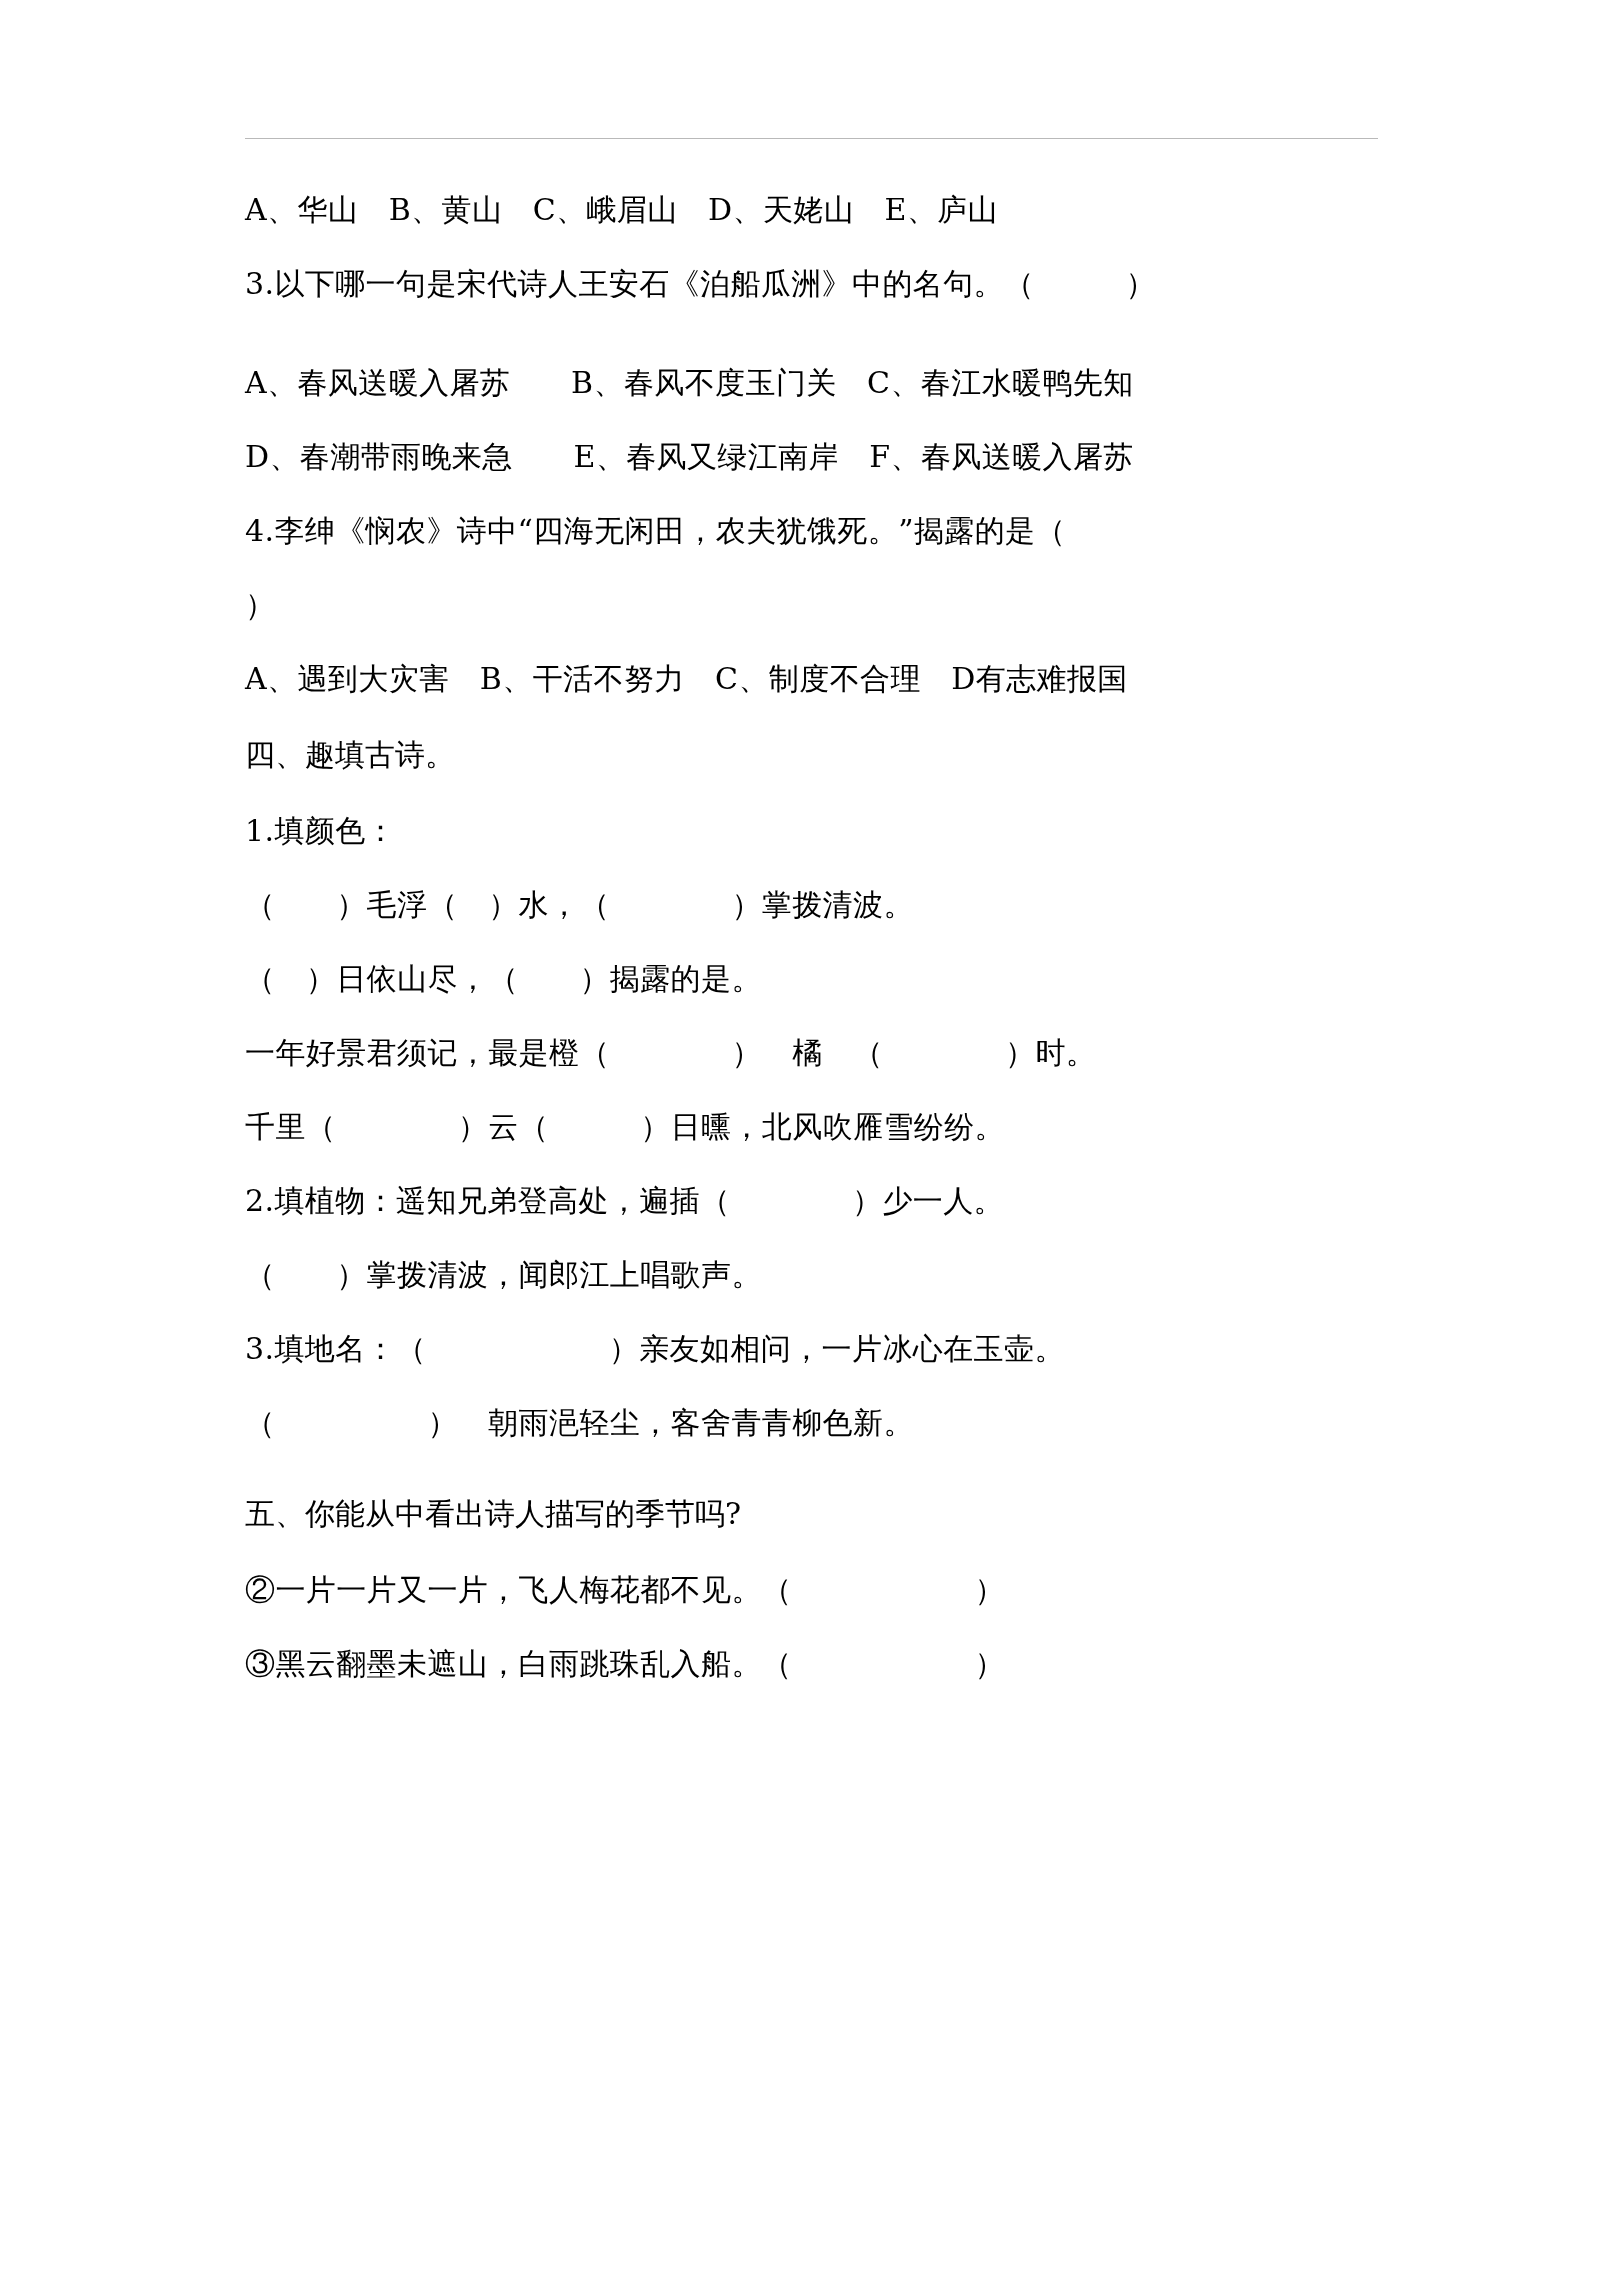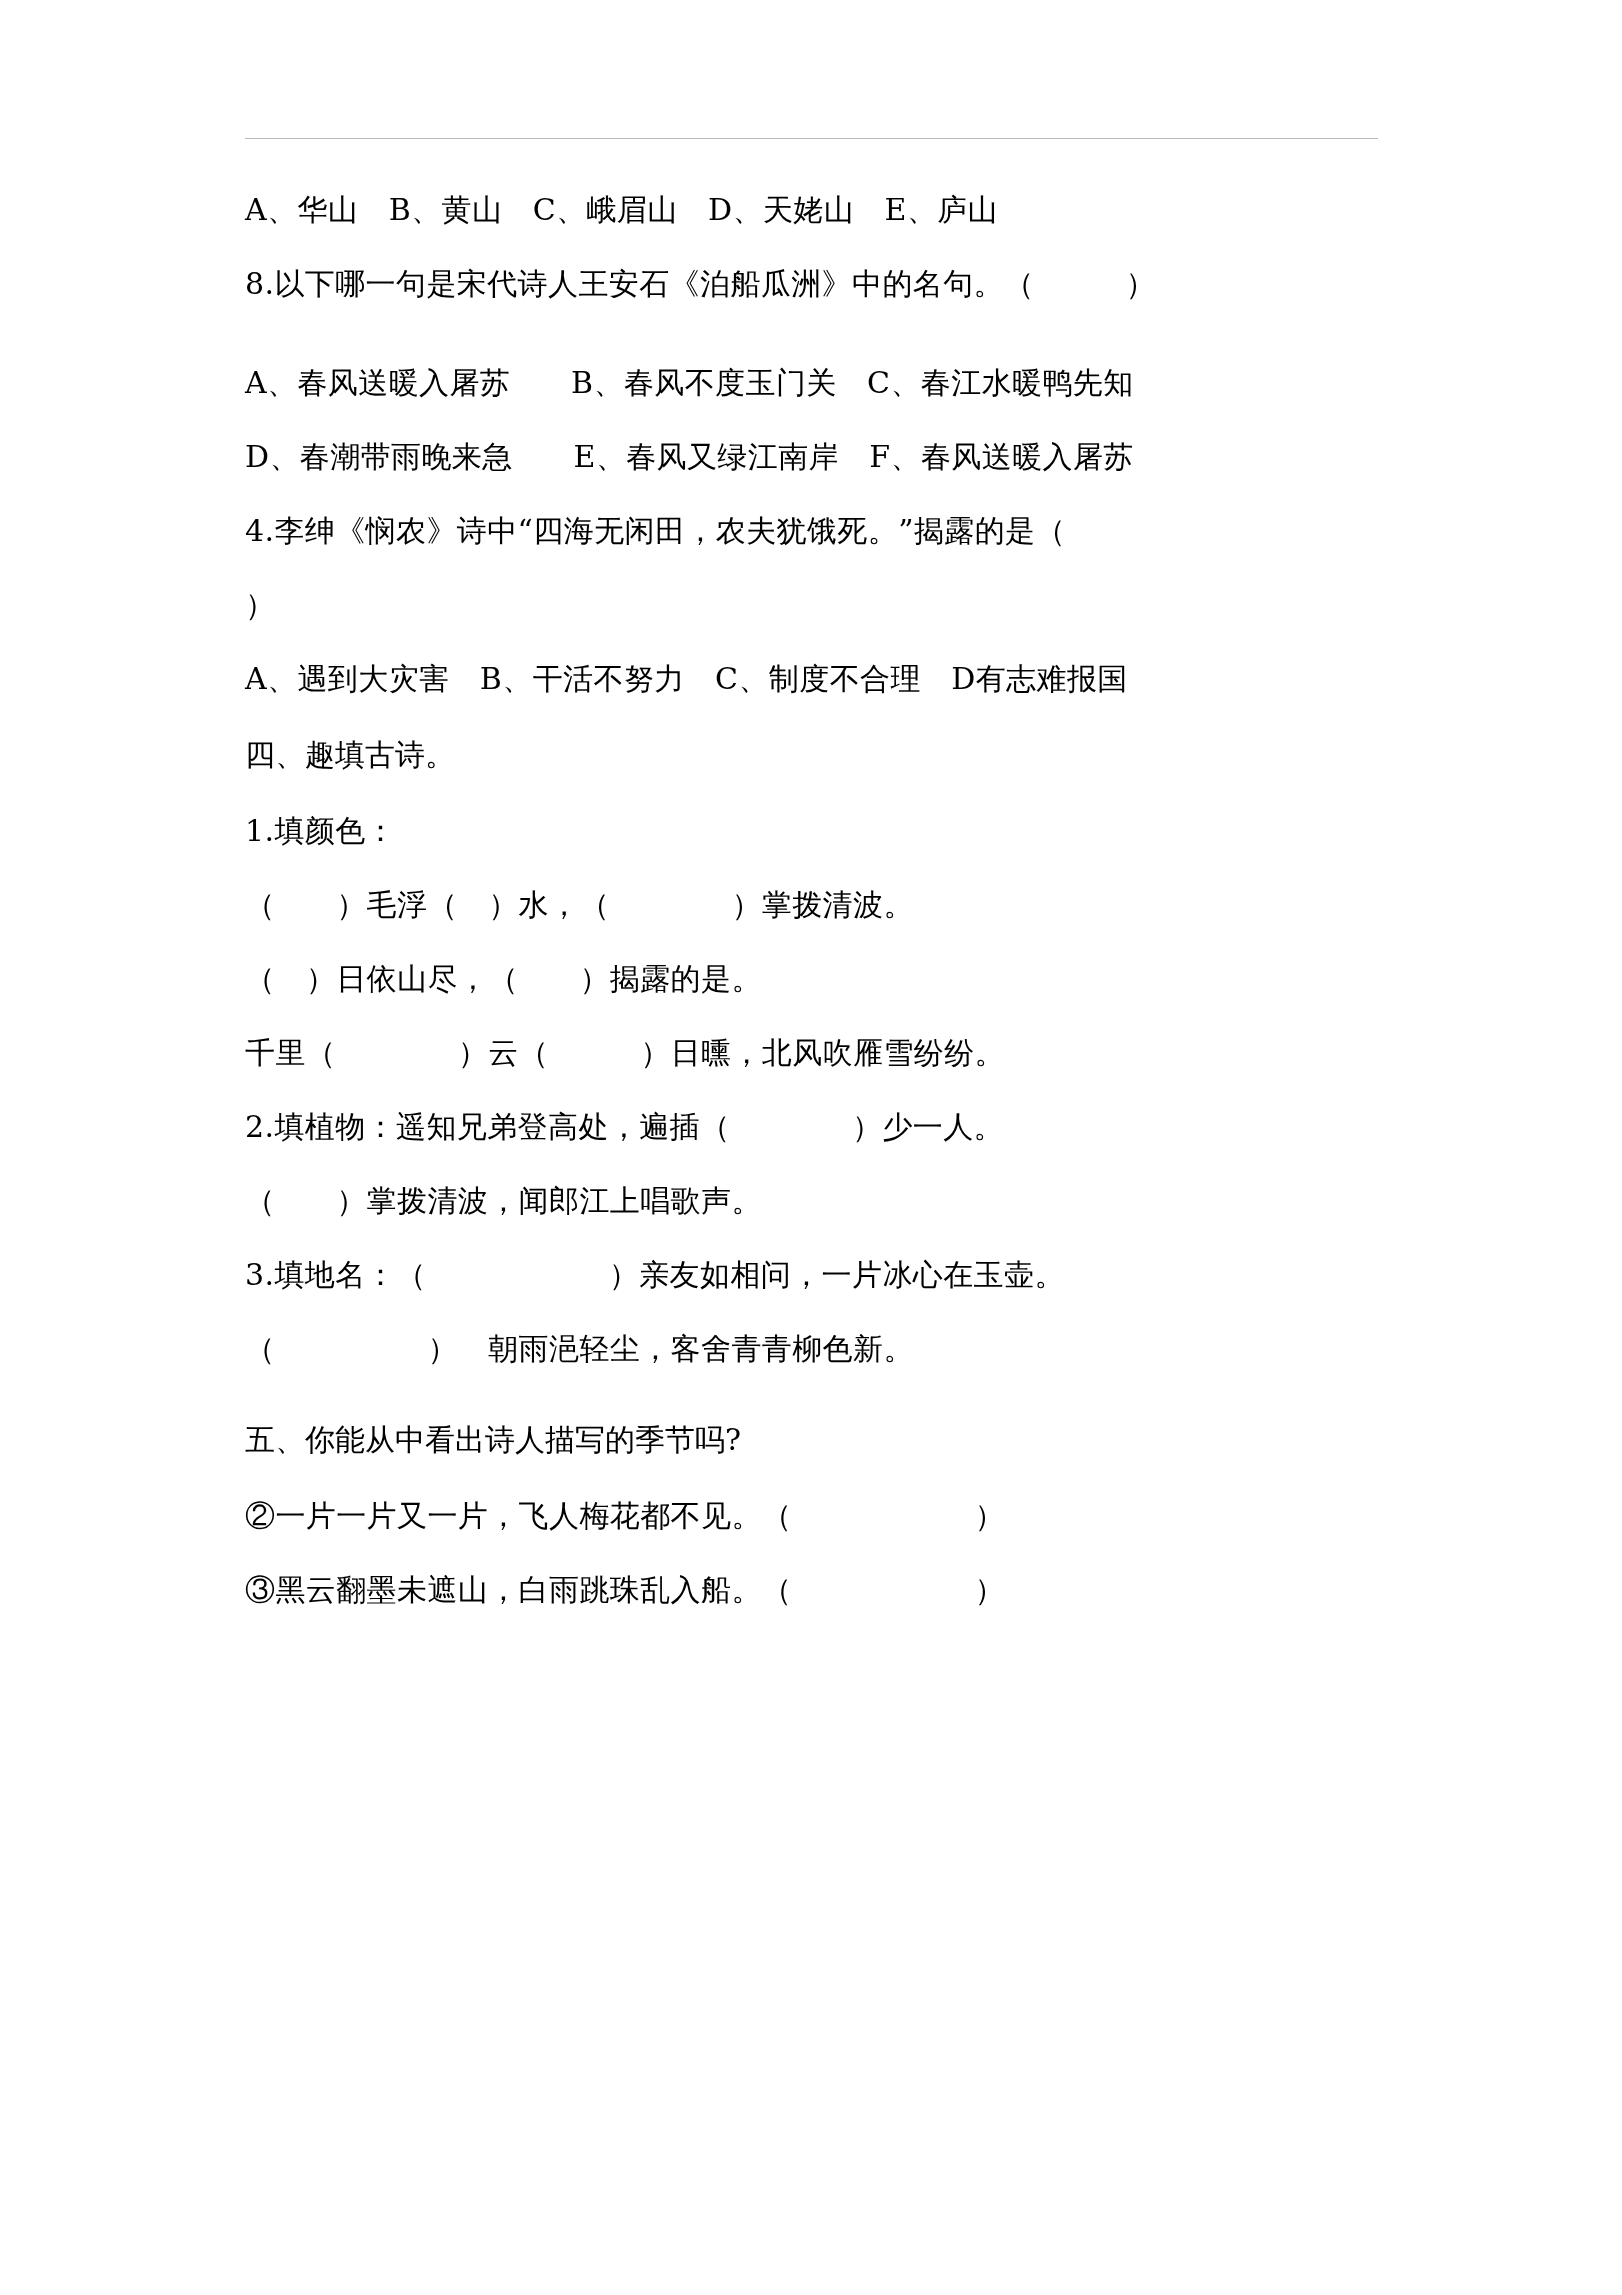--- a/index.html
+++ b/index.html
@@ -54,21 +54,21 @@
 <body>
 
 <div class="page">
 
   <div class="top-rule"></div>
 
   <div class="content">
 
     <div class="line">A、华山　B、黄山　C、峨眉山　D、天姥山　E、庐山</div>
 
-    <div class="line">8.以下哪一句是宋代诗人王安石《泊船瓜洲》中的名句。（　　　）</div>
+    <div class="line">3.以下哪一句是宋代诗人王安石《泊船瓜洲》中的名句。（　　　）</div>
 
     <div class="spacer-md"></div>
 
     <div class="line">A、春风送暖入屠苏　　B、春风不度玉门关　C、春江水暖鸭先知</div>
 
     <div class="line">D、春潮带雨晚来急　　E、春风又绿江南岸　F、春风送暖入屠苏</div>
 
     <div class="line">4.李绅《悯农》诗中“四海无闲田，农夫犹饿死。”揭露的是（</div>
 
     <div class="line">）</div>
@@ -76,20 +76,21 @@
     <div class="line">A、遇到大灾害　B、干活不努力　C、制度不合理　D有志难报国</div>
 
     <div class="heading">四、趣填古诗。</div>
 
     <div class="line">1.填颜色：</div>
 
     <div class="line">（　　）毛浮（　）水，（　　　　）掌拨清波。</div>
 
     <div class="line">（　）日依山尽，（　　）揭露的是。</div>
 
+    <div class="line">一年好景君须记，最是橙（　　　　）　橘　（　　　　）时。</div>
 
     <div class="line">千里（　　　　）云（　　　）日曛，北风吹雁雪纷纷。</div>
 
     <div class="line">2.填植物：遥知兄弟登高处，遍插（　　　　）少一人。</div>
 
     <div class="line">（　　）掌拨清波，闻郎江上唱歌声。</div>
 
     <div class="line">3.填地名：（　　　　　　）亲友如相问，一片冰心在玉壶。</div>
 
     <div class="line">（　　　　　）　朝雨浥轻尘，客舍青青柳色新。</div>

